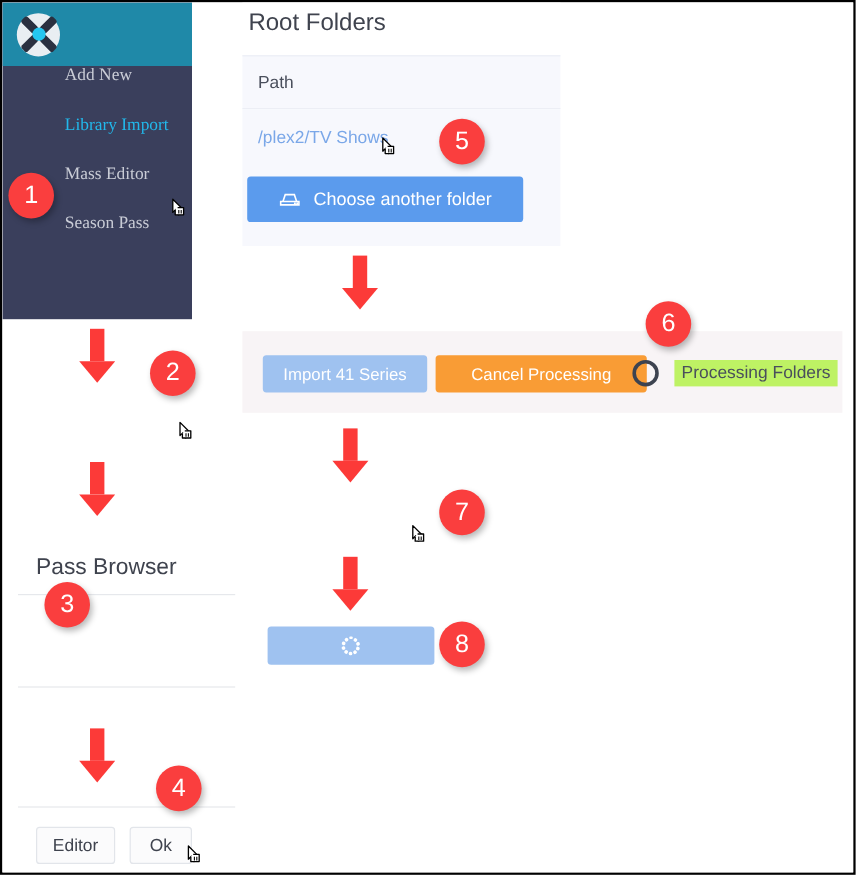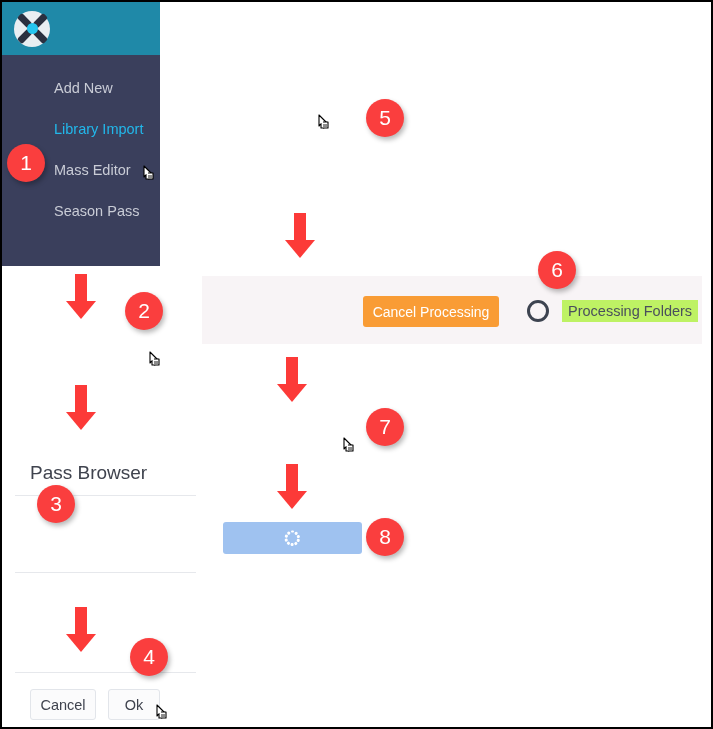--- a/index.html
+++ b/index.html
@@ -79,25 +79,26 @@
   .caret {
     width: 0; height: 0;
     border-left: 9px solid #ffffff;
     border-top: 6px solid transparent;
     border-bottom: 6px solid transparent;
     margin-right: 11px;
   }
   .sidebar-item {
     height: 41px;
     display: flex;
-    align-items: flex-end;
+    align-items: flex-start;
     padding-left: 52px;
     box-sizing: border-box;
     color: #c9ccd6;
     font-size: 14.5px;
+    font-family: Liberation Serif, serif;
   }
   .sidebar-item.active { color: #22b8eb; }
 
   
   .start-import {
     position: absolute;
     left: 12px;
     top: 330px;
     width: 147px;
     height: 38px;
@@ -245,21 +246,21 @@
     background: #9fc2f0;
     border: none; border-radius: 3px;
     color: #ffffff;
     font-size: 14px;
     font-family: "Liberation Sans", sans-serif;
     cursor: pointer;
   }
   .tb-cancel {
     position: absolute;
     left: 161px; top: 20px;
-    width: 136px; height: 31px;
+    width: 176px; height: 31px;
     background: #f99c35;
     border: none; border-radius: 3px;
     color: #ffffff;
     font-size: 14px;
     font-family: "Liberation Sans", sans-serif;
     cursor: pointer;
   }
   .tb-spinner {
     position: absolute;
     left: 325px; top: 24px;
@@ -381,25 +382,44 @@
     <div class="sidebar-item">
       <span>Season Pass</span>
     </div>
   </div>
 
 
   <div class="fb-title">Pass Browser</div>
   <div class="fb-rule"></div>
   <div class="fb-rule2"></div>
   <div class="fb-footer-rule"></div>
-  <button class="fb-btn fb-cancel">Cancel</button>
+  <button class="fb-btn fb-cancel">Editor</button>
   <button class="fb-btn fb-ok">Ok</button>
 
+  <div class="rf-panel">
+    <div class="rf-title">Root Folders</div>
+    <div class="rf-head">
+      <span class="rf-head-label">Path</span>
+    </div>
+    <div class="rf-body">
+      <span class="rf-path">/plex2/TV Shows</span>
+      <button class="choose-btn">
+        <svg width="19" height="14" viewBox="0 0 20 14">
+          <path d="M2 9h16v3H2z" fill="none" stroke="#fff" stroke-width="1.4"></path>
+          <path d="M4 9l2-6h8l2 6" fill="none" stroke="#fff" stroke-width="1.4"></path>
+          <circle cx="14.5" cy="10.5" r="0.9" fill="#fff"></circle>
+          <circle cx="16.5" cy="10.5" r="0.9" fill="#fff"></circle>
+        </svg>
+        <span>Choose another folder</span>
+      </button>
+    </div>
+  </div>
 
   <div class="toolbar">
+    <button class="tb-import">Import 41 Series</button>
     <button class="tb-cancel">Cancel Processing</button>
     <div class="tb-spinner"></div>
     <div class="tb-label">Processing Folders</div>
   </div>
 
 
   <button class="btn-loading">
     <span class="dot-ring">
       <i style="transform:rotate(0deg) translate(0,-6.5px)"></i>
       <i style="transform:rotate(36deg) translate(0,-6.5px)"></i>

